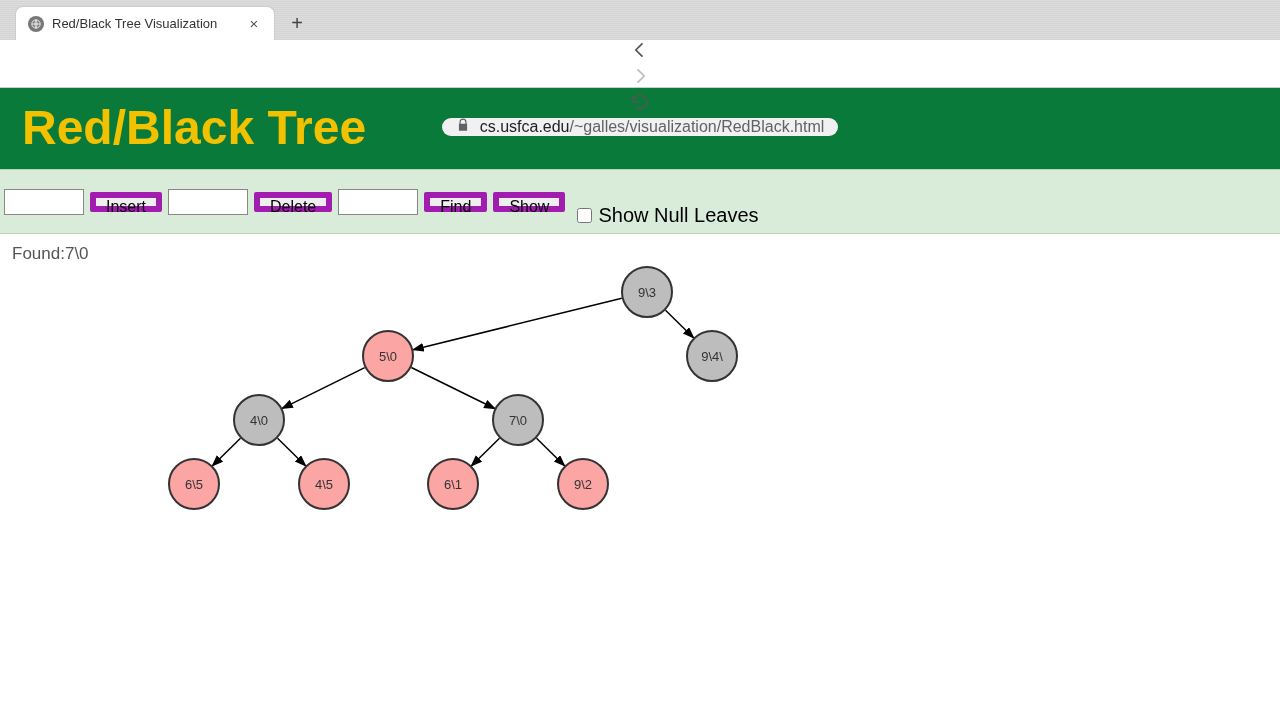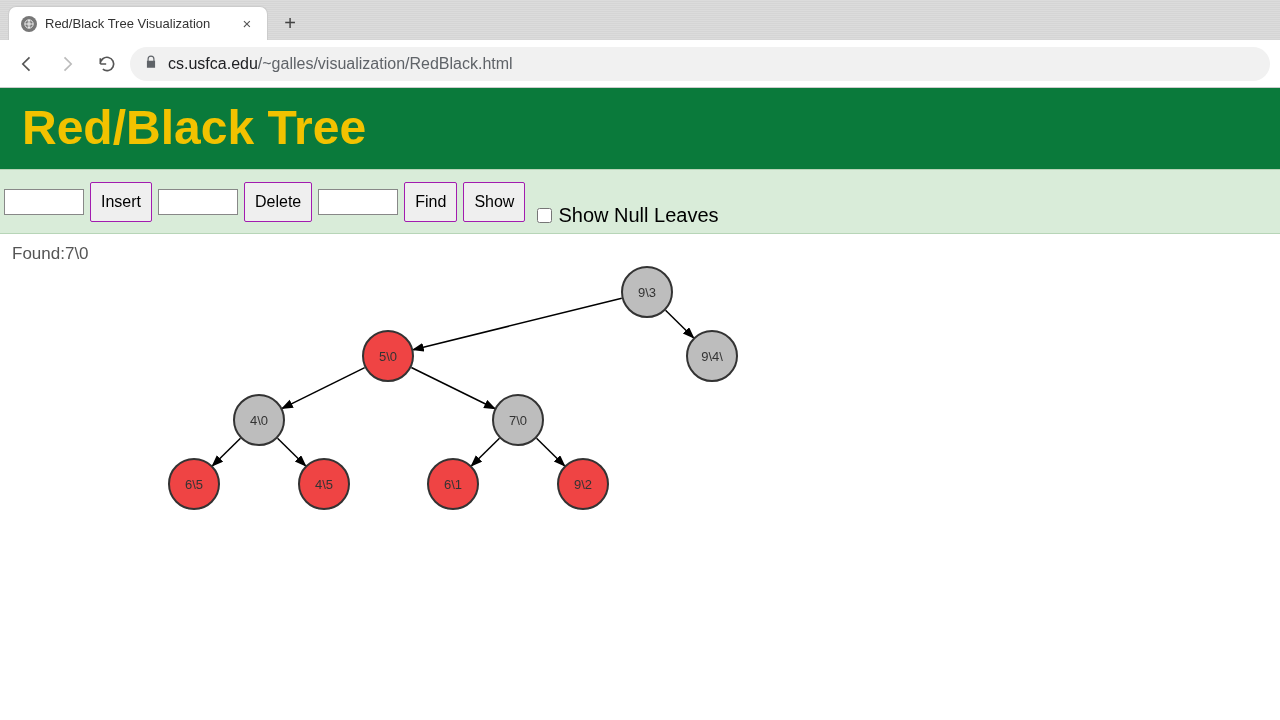--- a/index.html
+++ b/index.html
@@ -1,53 +1,53 @@
 <!DOCTYPE html>
 <html><head>
   <meta charset="utf-8">
   <style>
     * { margin: 0; padding: 0; box-sizing: border-box; }
     body { font-family: Arial, sans-serif; background: #fff; width: 1280px; height: 720px; overflow: hidden; }
 
     
     .browser-chrome { background: #dadada; }
-    .tab-bar { display: flex; align-items: flex-end; height: 40px; padding-left: 8px; background: repeating-linear-gradient(0deg,#d5d5d5,#d5d5d5 1px,#dcdcdc 1px,#dcdcdc 2px); }
+    .tab-bar { display: flex; align-items: flex-end; height: 40px; padding-left: 15px; background: repeating-linear-gradient(0deg,#d5d5d5,#d5d5d5 1px,#dcdcdc 1px,#dcdcdc 2px); }
     .tab { display: flex; align-items: center; background: #fff; height: 34px; padding: 0 12px; border-radius: 8px 8px 0 0; min-width: 260px; gap: 8px; border: 1px solid #ccc; border-bottom: none; }
     .tab .favicon { width: 16px; height: 16px; border-radius: 50%; background: #777; display: flex; align-items: center; justify-content: center; }
     .tab .favicon svg { width: 10px; height: 10px; fill: #fff; }
     .tab-title { font-size: 13px; color: #333; flex: 1; white-space: nowrap; overflow: hidden; text-overflow: ellipsis; }
     .tab-close { width: 16px; height: 16px; display: flex; align-items: center; justify-content: center; color: #555; font-size: 15px; cursor: pointer; }
     .new-tab { width: 28px; height: 28px; display: flex; align-items: center; justify-content: center; color: #444; font-size: 20px; margin-left: 8px; margin-bottom: 3px; cursor: pointer; }
 
-    .addr-bar { display: flex; align-items: center; height: 48px; background: #fff; border-bottom: 1px solid #ccc; padding: 0 10px; gap: 6px; }
+    .addr-bar { display: flex; align-items: center; height: 48px; background: #fff; border-bottom: 1px solid #ccc; padding: 0 10px; gap: 6px; flex-direction: column; }
     .nav-btn { width: 34px; height: 34px; display: flex; align-items: center; justify-content: center; border-radius: 50%; cursor: pointer; }
     .nav-btn svg { width: 20px; height: 20px; stroke: #555; fill: none; stroke-width: 2; }
     .nav-btn.disabled svg { stroke: #bbb; }
     .url-field { flex: 1; display: flex; align-items: center; height: 34px; background: #f1f1f1; border-radius: 17px; padding: 0 14px; gap: 10px; font-size: 16px; color: #202124; }
     .lock svg { width: 14px; height: 14px; fill: #5f6368; }
     .url-host { color: #202124; }
     .url-path { color: #5f6368; }
 
     
     .page-banner { background: #0a7a3b; padding: 12px 22px 14px; }
     .page-banner h1 { color: #f2c200; font-weight: bold; font-size: 48px; font-family: Verdana, Arial, sans-serif; }
 
     
     .controls { background: #d9ecd9; border-top: 1px solid #b7d5b7; border-bottom: 1px solid #b7d5b7; padding: 6px 4px; display: flex; align-items: center; gap: 6px; }
     .controls input[type="text"] { width: 80px; height: 26px; border: 1px solid #888; background: #fff; padding: 0 4px; font-size: 14px; }
-    .controls button { height: 40px; padding: 0 10px; border: 1px solid #a21caf; background: #efefef; font-size: 16px; cursor: pointer; border-radius: 2px; }
+    .controls button { height: 20px; padding: 0 10px; border: 6px solid #a21caf; background: #efefef; font-size: 16px; cursor: pointer; border-radius: 2px; }
     .check-wrap { display: flex; align-items: center; gap: 6px; margin-left: 6px; font-size: 20px; margin-top: 28px; }
     .check-wrap input { width: 15px; height: 15px; }
 
     
     .canvas { position: relative; width: 100%; height: 520px; }
     .status { position: absolute; left: 12px; top: 10px; font-size: 17px; color: #555; }
     .node { position: absolute; width: 52px; height: 52px; border-radius: 50%; border: 2px solid #333; display: flex; align-items: center; justify-content: center; font-size: 13px; color: #333; transform: translate(-50%,-50%); }
     .node.black { background: #bdbdbd; }
-    .node.red { background: #ef4444; }
+    .node.red { background: #fca5a5; }
     svg.edges { position: absolute; inset: 0; width: 100%; height: 100%; }
   </style>
 </head>
 <body>
 
 <div class="browser-chrome">
   <div class="tab-bar">
     <div class="tab">
       <span class="favicon">
         <svg viewBox="0 0 24 24">

